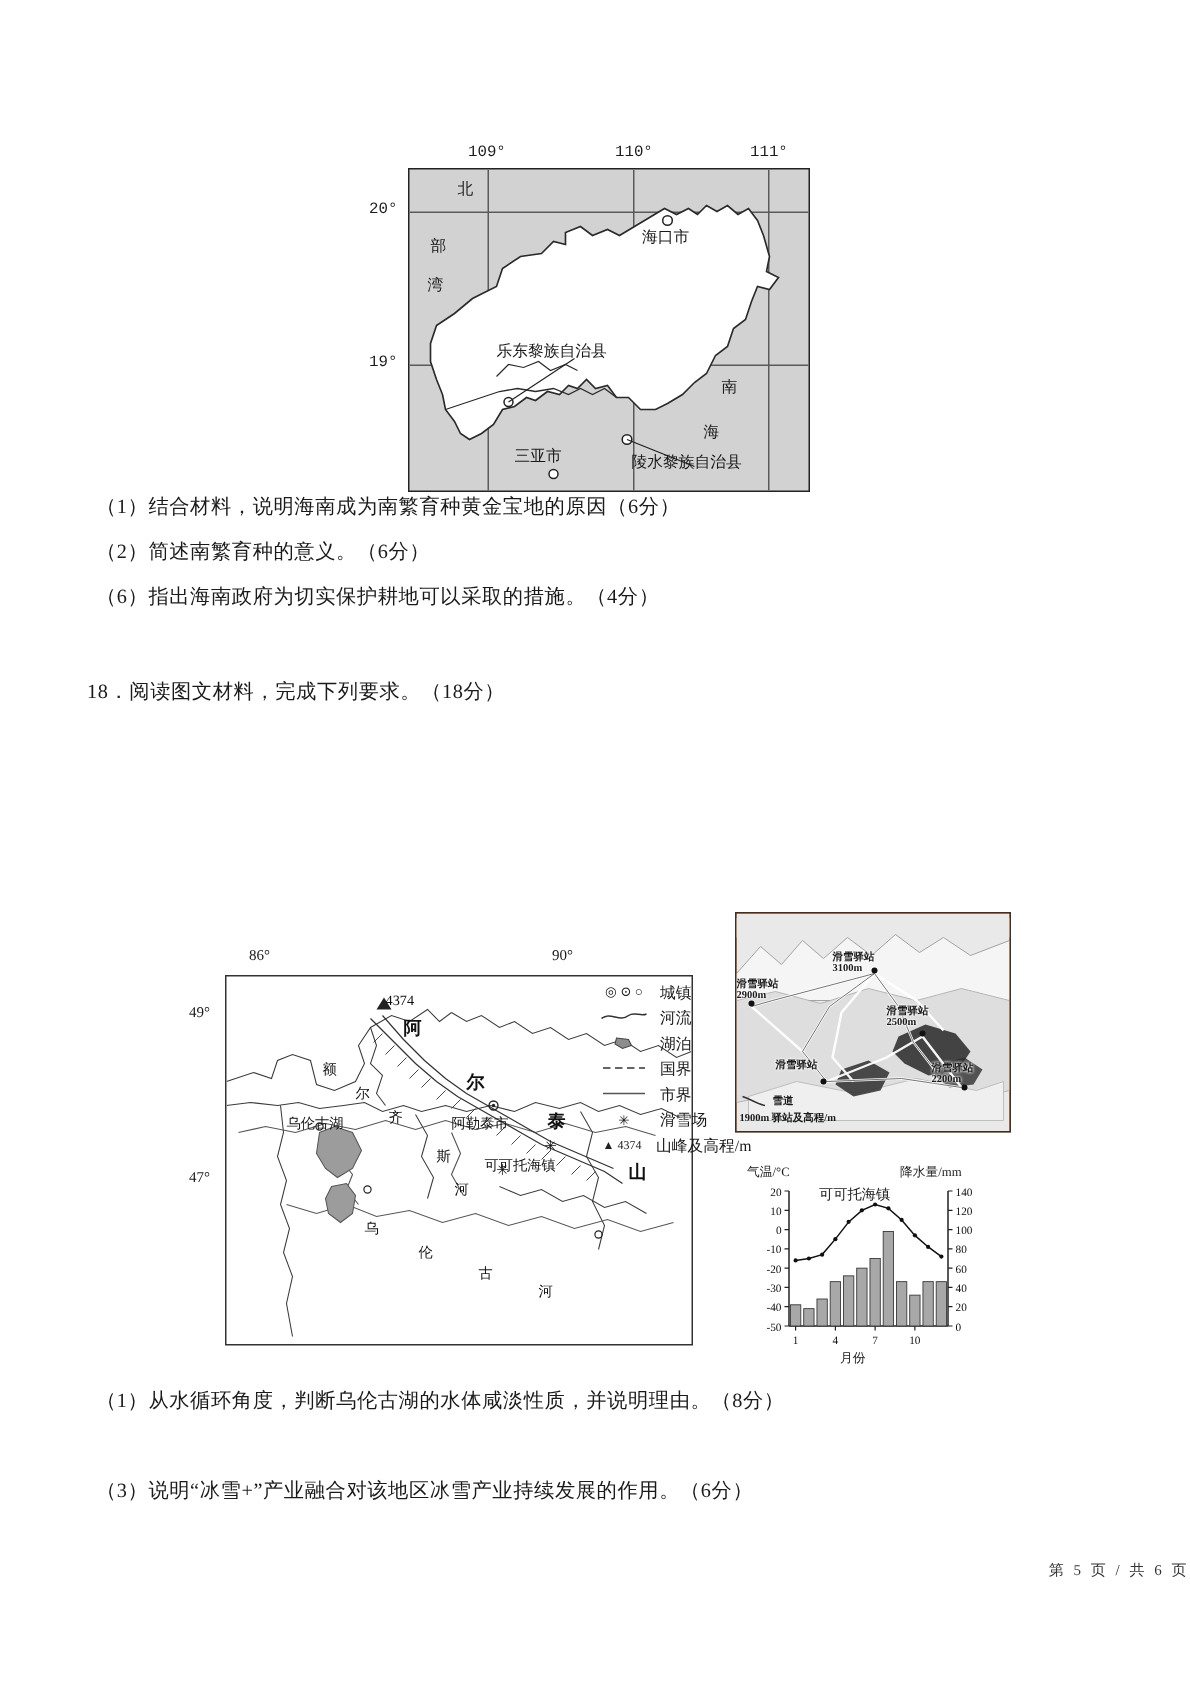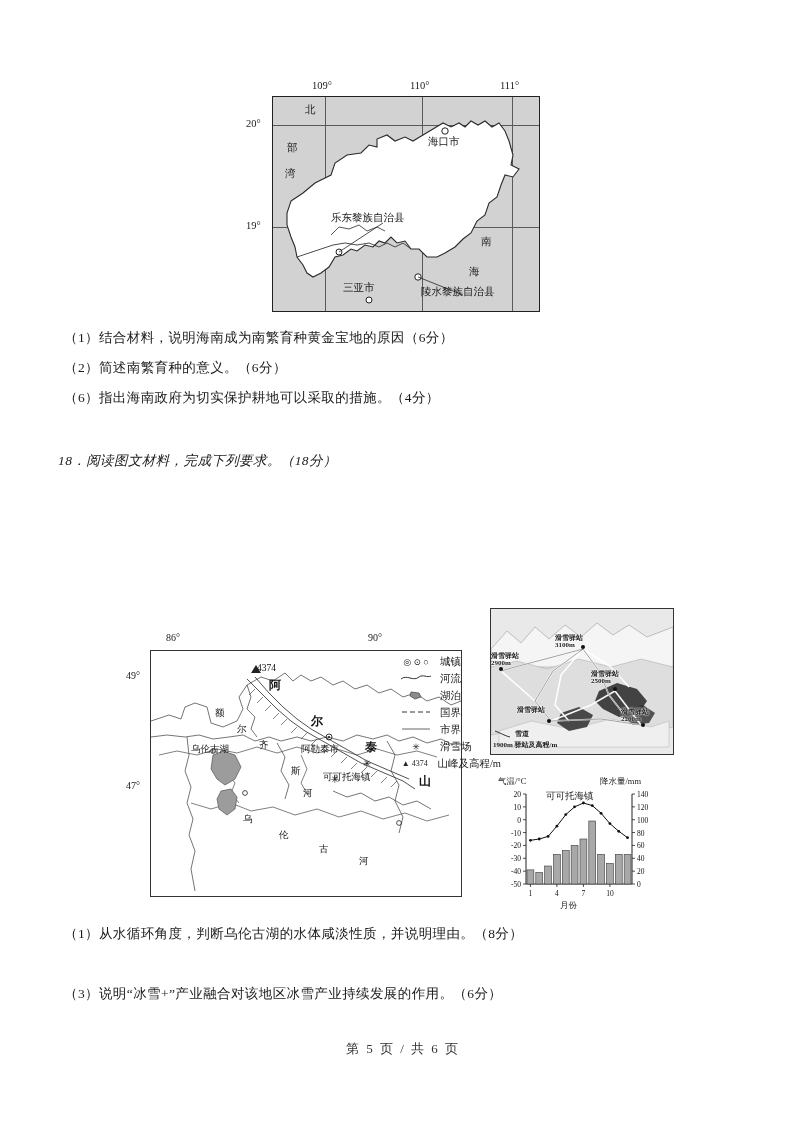--- a/index.html
+++ b/index.html
@@ -3,24 +3,24 @@
 <meta charset="utf-8">
 <style>
   html,body{margin:0;padding:0;background:#fff;}
   body{width:793px;height:1122px;position:relative;overflow:hidden;
        font-family:"Liberation Serif","DejaVu Serif",serif;color:#1a1a1a;}
   .page{position:absolute;inset:0;background:#ffffff;}
 
   
   .q-line{font-size:13.5px;line-height:1.5;letter-spacing:.4px;text-align:right;}
   .body-text{font-size:13px;line-height:2.05;letter-spacing:.35px;text-align:justify;}
-  .hdr{font-size:13.5px;letter-spacing:.4px;font-style:italic;}
-
-  
-  #hainan-fig{position:absolute;left:272px;top:80px;width:268px;height:232px;}
+  .hdr{font-size:13.5px;letter-spacing:.4px;}
+
+  
+  #hainan-fig{position:absolute;left:272px;top:96px;width:268px;height:232px;font-family:Liberation Mono, monospace;}
   #hainan-fig .frame{position:absolute;left:0;top:16px;width:266px;height:214px;
       border:1.4px solid #222;background:#d2d2d2;overflow:hidden;}
   #hainan-fig .lon-lab{position:absolute;top:0px;font-size:10.5px;}
   #hainan-fig .lat-lab{position:absolute;font-size:10.5px;}
   #hainan-fig .cn{position:absolute;font-size:10.5px;white-space:nowrap;}
   .grid-v{position:absolute;top:0;bottom:0;width:0;border-left:.9px solid #5a5a5a;}
   .grid-h{position:absolute;left:0;right:0;height:0;border-top:.9px solid #5a5a5a;}
 
   
   #altai-fig{position:absolute;left:118px;top:628px;width:560px;height:285px;}
@@ -45,22 +45,22 @@
       font-size:9.5px;font-weight:bold;background:#fff;}
   #inset .st{position:absolute;font-size:7px;line-height:1.05;white-space:nowrap;
       font-weight:bold;text-shadow:0 0 2px #fff,0 0 2px #fff;}
   #inset .lg{position:absolute;font-size:7px;white-space:nowrap;font-weight:bold;}
 
   
   #climate{position:absolute;left:378px;top:148px;width:178px;height:137px;}
   #climate .axlab{position:absolute;font-size:8.5px;white-space:nowrap;}
   #climate .ctitle{position:absolute;font-size:9.5px;white-space:nowrap;}
 
-  #footer{position:absolute;left:0;right:0;top:1040px;text-align:center;
-      font-size:13px;letter-spacing:2px;color:#333;margin-left:13px;}
+  #footer{position:absolute;left:0;right:0;top:1040px;text-align:right;
+      font-size:10px;letter-spacing:2px;color:#333;margin-left:13px;}
 </style>
 </head>
 <body>
 
 <div class="page">
 
   <div id="hainan-fig">
     <div class="lon-lab" style="left:40px">109°</div>
     <div class="lon-lab" style="left:138px">110°</div>
     <div class="lon-lab" style="left:228px">111°</div>

